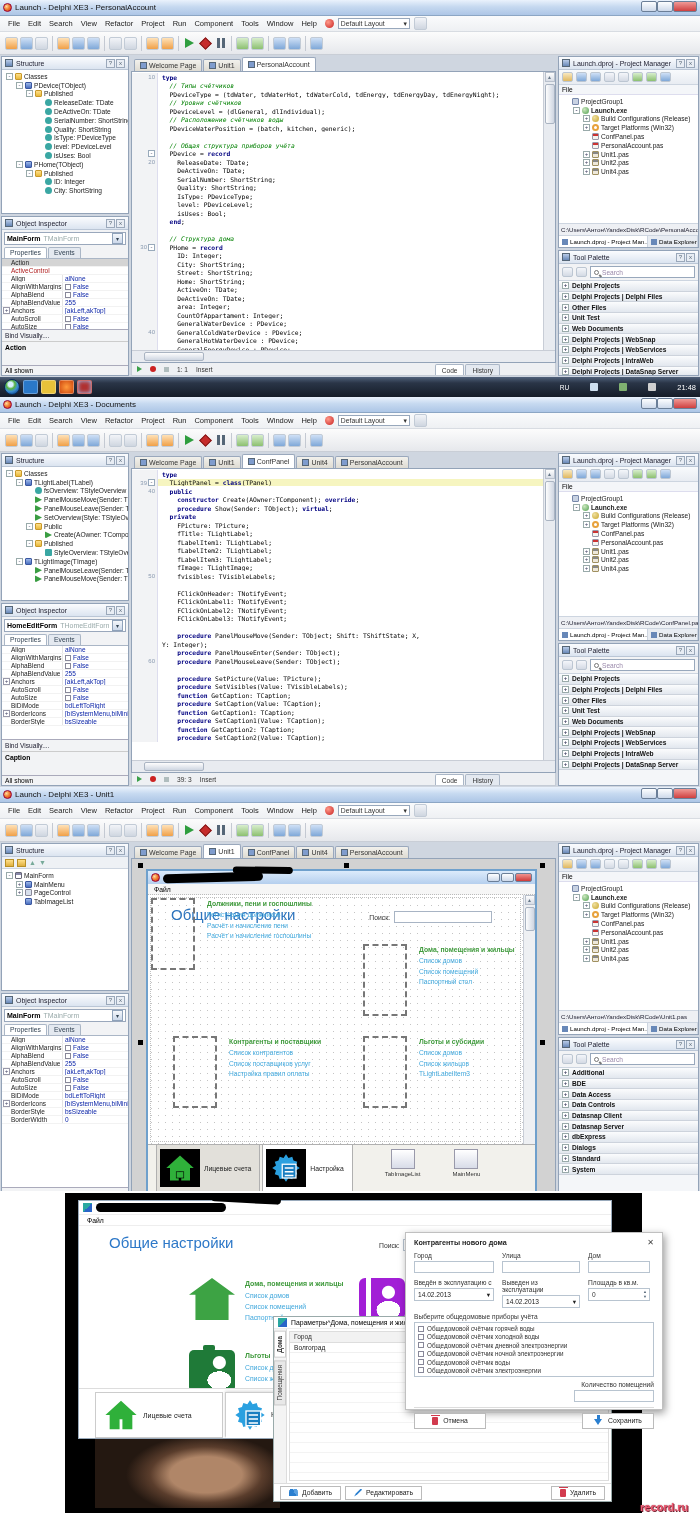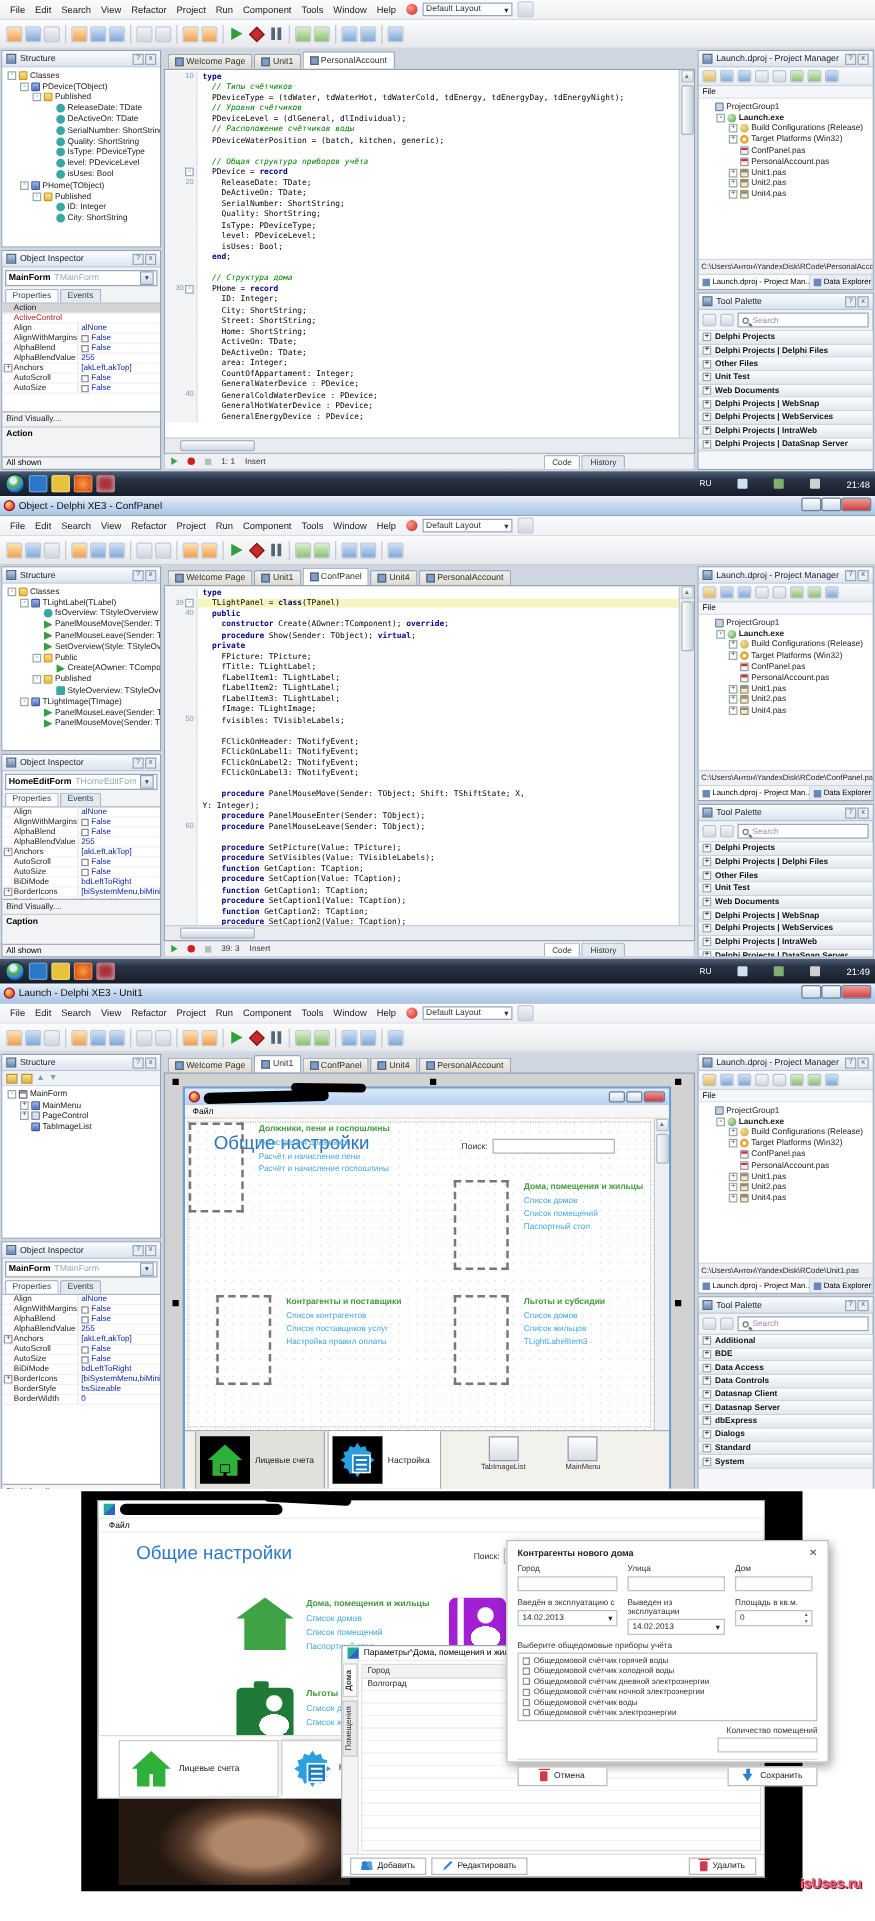--- a/index.html
+++ b/index.html
@@ -228,20 +228,25 @@
 .photo{position:absolute;left:95px;top:243px;width:185px;height:74px;background:radial-gradient(ellipse 80px 40px at 60% 55%,#b08668 0 45%,#5a3d2c 70%,#241811);z-index:2}
 .wm{position:absolute;left:640px;top:310px;font-size:11px;font-weight:bold;color:#ef5d75;text-shadow:0 0 1px #7a1f30,1px 1px 0 #7a1f30;z-index:6}
 .bold{font-weight:bold}
 </style>
 </head>
 <body>
 
 <div class="page">
 
 <section class="sec" style="top:0;height:397px">
+  <div class="tbar">
+    <span class="appico"></span>
+    <span class="ttxt">Launch - Delphi XE3 - PersonalAccount</span>
+    <span><i class="wb"></i><i class="wb"></i><i class="wb cls"></i></span>
+  </div>
   <div class="menubar">
     <span><span class="mi">File</span><span class="mi">Edit</span><span class="mi">Search</span><span class="mi">View</span><span class="mi">Refactor</span><span class="mi">Project</span><span class="mi">Run</span><span class="mi">Component</span><span class="mi">Tools</span><span class="mi">Window</span><span class="mi">Help</span></span>
     <span class="helpball"></span>
     <span class="layoutcombo">
           <span>Default Layout</span>
           <span>▾</span>
         </span>
     <span class="tbtn n" style="margin-left:3px"></span>
   </div>
   <div class="toolbar">
@@ -667,21 +672,21 @@
       <span class="trayico" style="background:#7fb070"></span>
       <span class="trayico" style="background:#d0d0d0"></span>
       <span class="tclock">21:48</span>
     </span>
   </div>
 </section>
 
 <section class="sec" style="top:397px;height:390px">
   <div class="tbar">
     <span class="appico"></span>
-    <span class="ttxt">Object - Delphi XE3 - ConfPanel</span>
+    <span class="ttxt">Launch - Delphi XE3 - Documents</span>
     <span><i class="wb"></i><i class="wb"></i><i class="wb cls"></i></span>
   </div>
   <div class="menubar">
     <span><span class="mi">File</span><span class="mi">Edit</span><span class="mi">Search</span><span class="mi">View</span><span class="mi">Refactor</span><span class="mi">Project</span><span class="mi">Run</span><span class="mi">Component</span><span class="mi">Tools</span><span class="mi">Window</span><span class="mi">Help</span></span>
     <span class="helpball"></span>
     <span class="layoutcombo">
           <span>Default Layout</span>
           <span>▾</span>
         </span>
     <span class="tbtn n" style="margin-left:3px"></span>
@@ -1097,34 +1102,20 @@
                 <i class="eg">+</i>
                 <span>Delphi Projects | IntraWeb</span>
               </div>
               <div class="cat">
                 <i class="eg">+</i>
                 <span>Delphi Projects | DataSnap Server</span>
               </div>
             </div>
       </div>
     </div>
-  </div>
-  <div class="taskbar">
-    <span class="orb"></span>
-    <span class="tico" style="background:#2a78c8"></span>
-    <span class="tico" style="background:#e8c23a"></span>
-    <span class="tico" style="background:radial-gradient(circle,#ff9a3c,#d04a10)"></span>
-    <span class="tico act" style="background:#b03030"></span>
-    <span class="tray">
-      <span>RU</span>
-      <span class="trayico" style="background:#cfe0f0"></span>
-      <span class="trayico" style="background:#7fb070"></span>
-      <span class="trayico" style="background:#d0d0d0"></span>
-      <span class="tclock">21:49</span>
-    </span>
   </div>
 </section>
 
 <section class="sec" style="top:787px;height:448px">
   <div class="tbar">
     <span class="appico"></span>
     <span class="ttxt">Launch - Delphi XE3 - Unit1</span>
     <span><i class="wb"></i><i class="wb"></i><i class="wb cls"></i></span>
   </div>
   <div class="menubar">
@@ -1760,16 +1751,16 @@
             <i class="itrash"></i>
             <span>Отмена</span>
           </span>
       <span class="dbtn">
             <i class="iarrdown"></i>
             <span>Сохранить</span>
           </span>
     </div>
   </div>
 
-  <div class="wm">isUses.ru</div>
+  <div class="wm">record.ru</div>
 </section>
 
 </div>
 
 </body></html>

